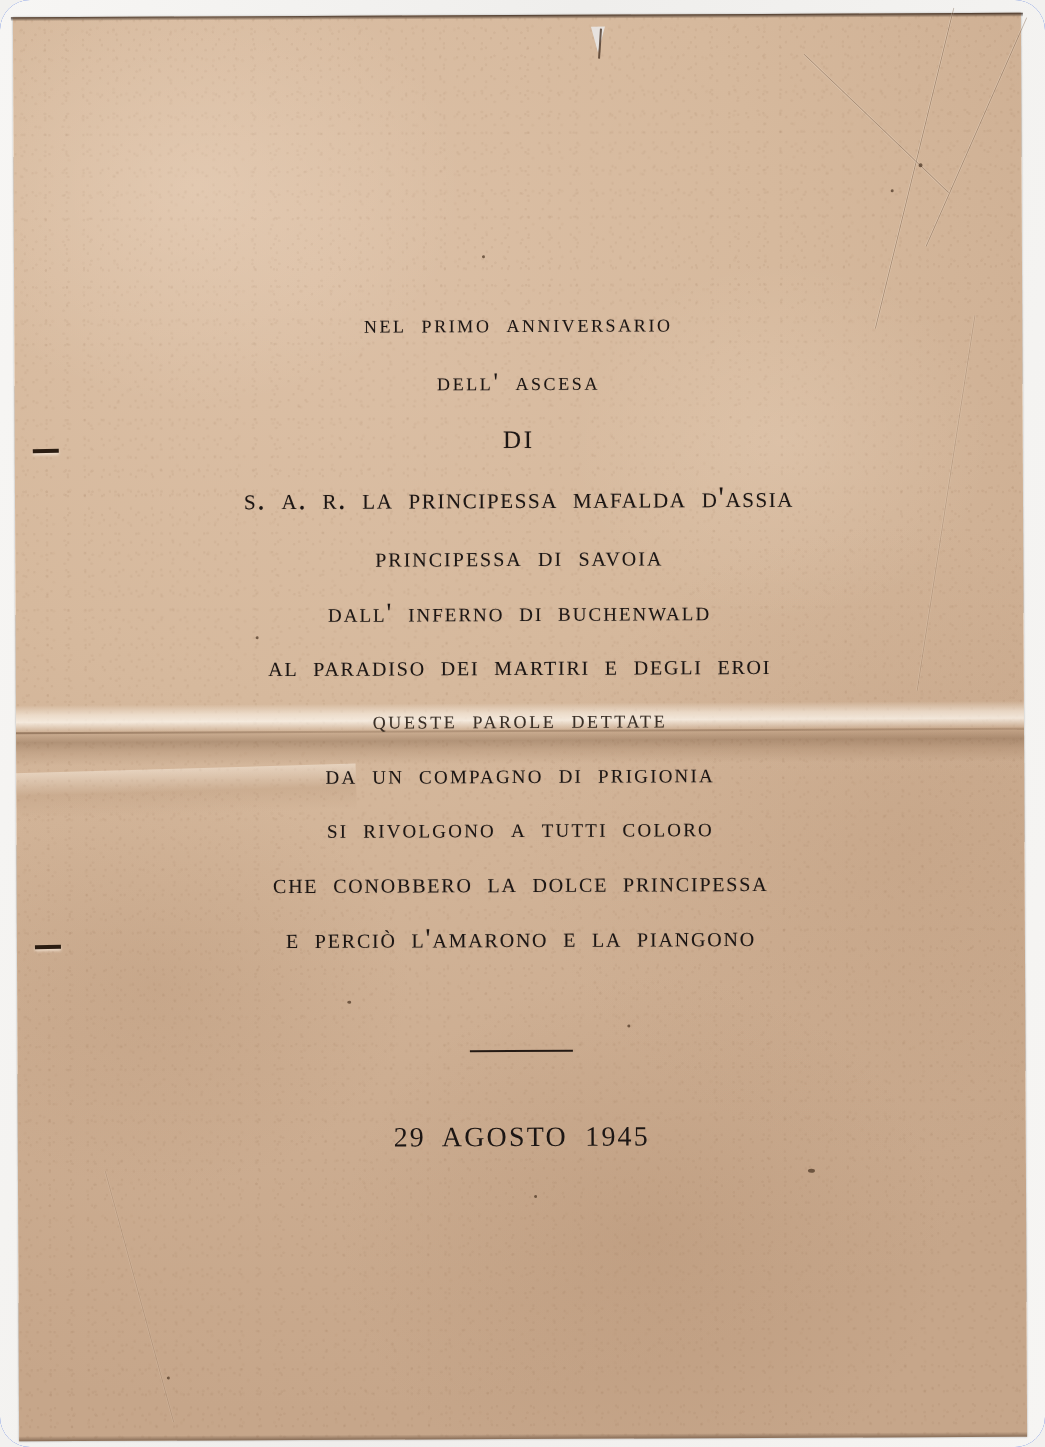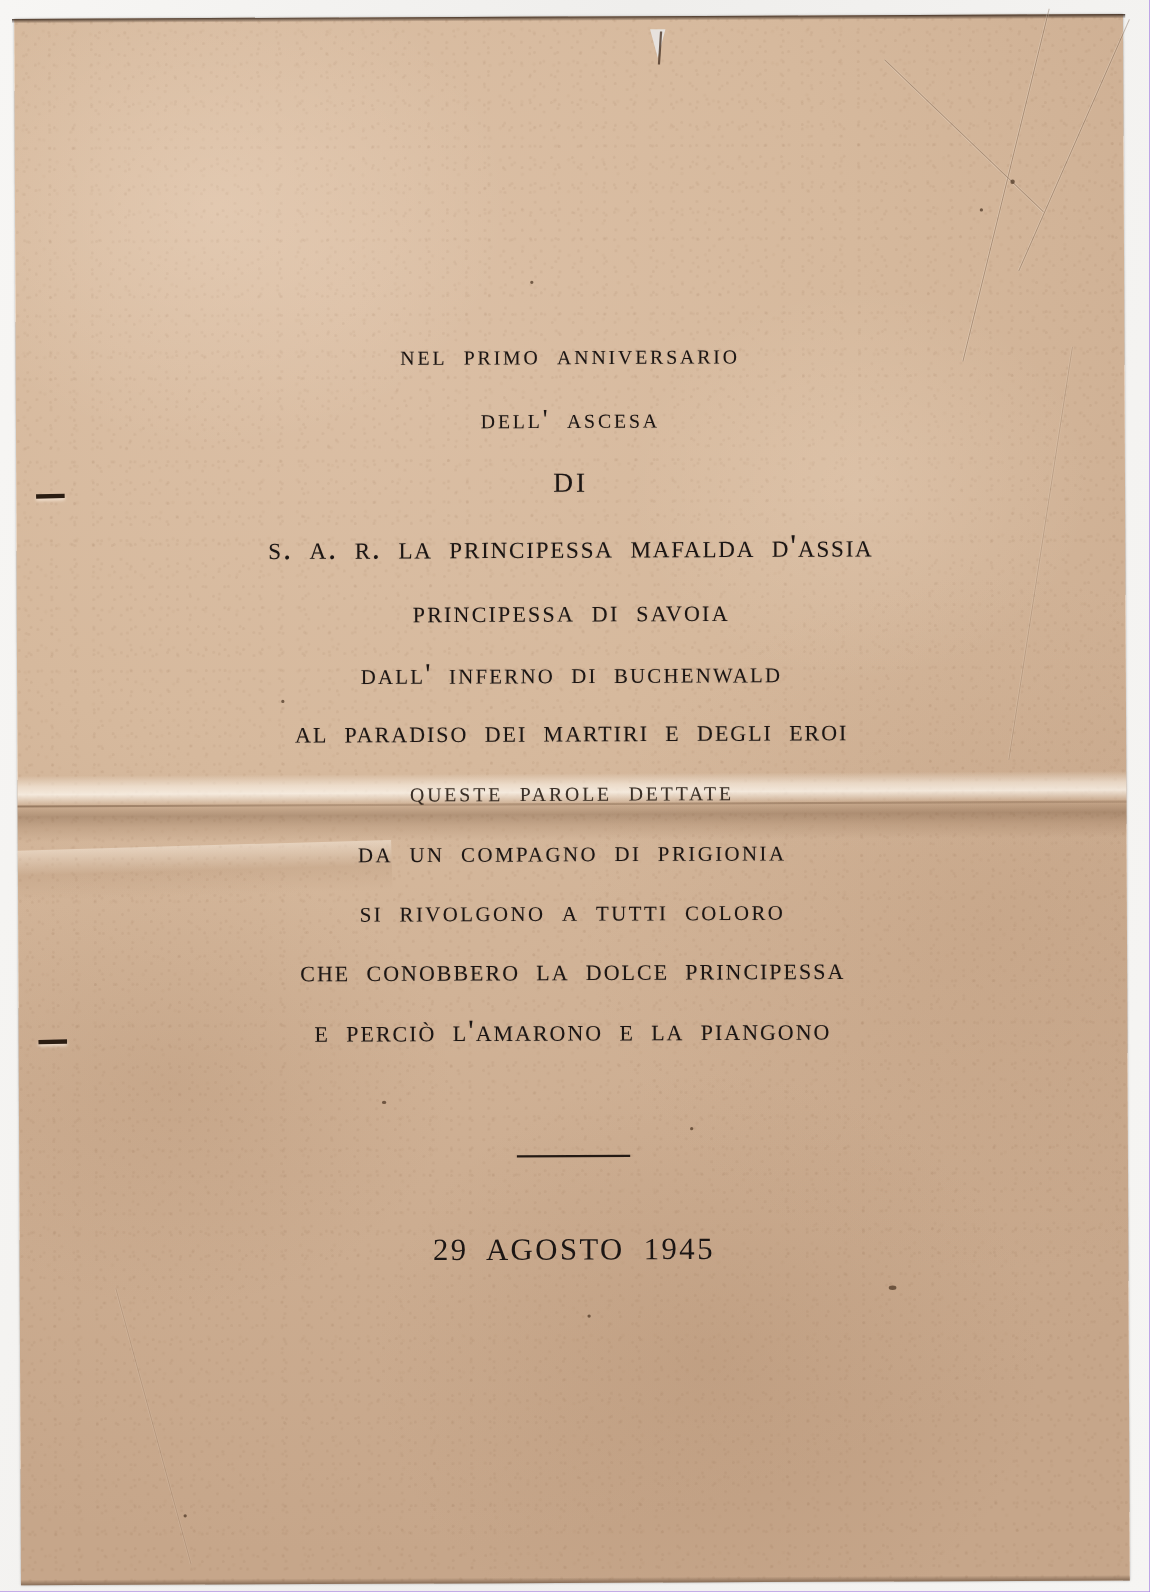--- a/index.html
+++ b/index.html
@@ -10,21 +10,22 @@
   }
   body {
     font-family: "Liberation Serif", "DejaVu Serif", serif;
   }
 
   #scan {
     position: relative;
     width: 1045px;
     height: 1447px;
     overflow: hidden;
-    background: #6d28d9;
+    background: #1d4ed8;
+    border-radius: 30px;
   }
 
   
   .scanner-bed {
     position: absolute;
     inset: 0;
     background:
       linear-gradient(100deg, #f7f6f4 0%, #efeeec 45%, #f6f5f3 100%);
   }
 

